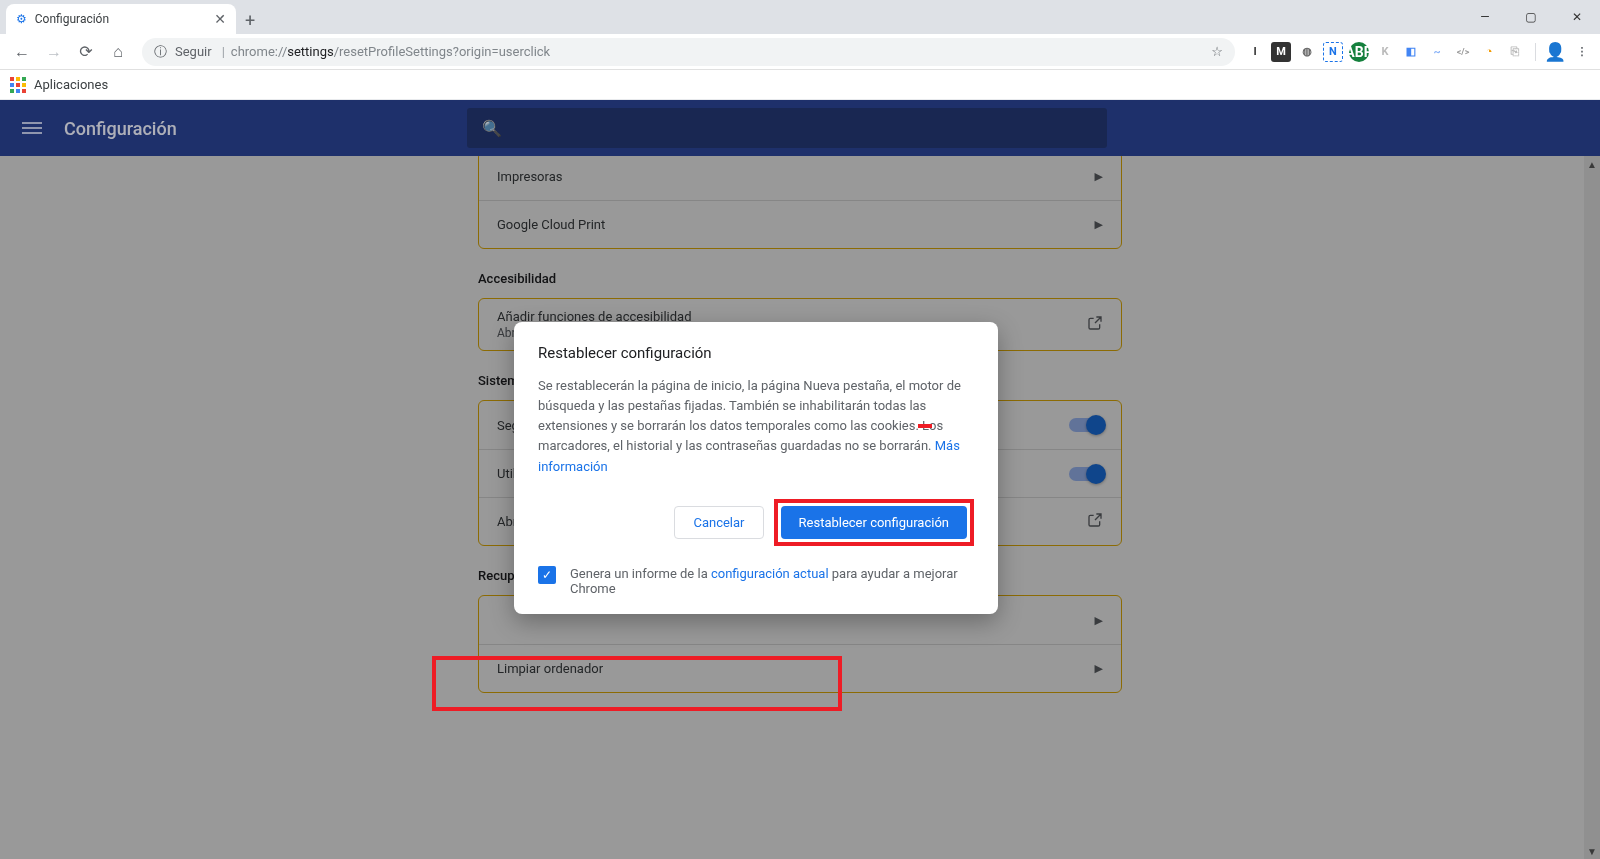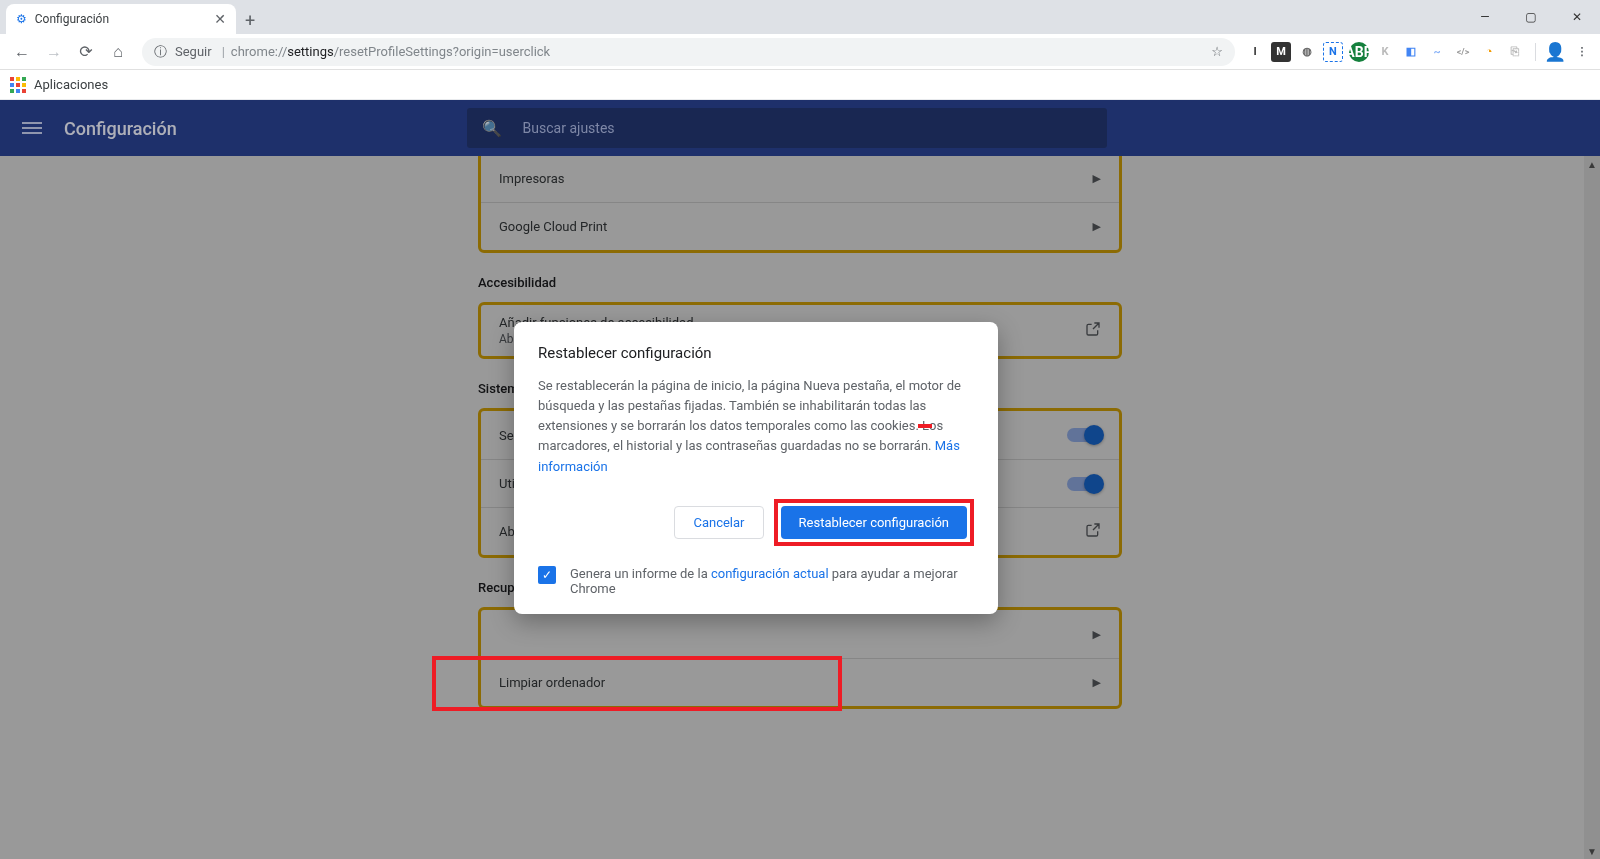--- a/index.html
+++ b/index.html
@@ -38,21 +38,21 @@
 .hamburger span { height: 2px; background: #c0c9e8; }
 .settings-title { color: #e8eaf6; font-size: 18px; font-weight: 500; }
 .search-box { margin-left: 290px; width: 640px; height: 40px; background: #22356e; border-radius: 3px; display: flex; align-items: center; padding: 0 16px; }
 .search-box .mag { color: #a8b4de; margin-right: 20px; font-size: 16px; }
 .search-box input { background: transparent; border: none; outline: none; color: #a8b4de; font-size: 14px; flex: 1; }
 .search-box input::placeholder { color: #a8b4de; }
 
 .settings-body { height: 703px; overflow: hidden; position: relative; background: #fff; }
 .settings-content { width: 644px; margin: 0 auto; padding-top: 0; position: relative; top: -5px; }
 .section-title { font-size: 13px; color: #202124; font-weight: 500; margin: 22px 0 12px; }
-.card { border: 3px solid #eab308; border-radius: 6px; overflow: hidden; }
+.card { border: 1px solid #eab308; border-radius: 6px; overflow: hidden; }
 .row { min-height: 48px; display: flex; align-items: center; padding: 12px 18px; font-size: 13px; color: #3c4043; border-top: 1px solid #e0e0e0; position: relative; }
 .row:first-child { border-top: none; }
 .row .arrow { margin-left: auto; color: #5f6368; font-size: 11px; }
 .row .ext { margin-left: auto; color: #5f6368; }
 .row .sub { color: #5f6368; font-size: 12px; margin-top: 2px; display:block; }
 .toggle { width: 34px; height: 14px; background: #a2c0ff; border-radius: 7px; position: relative; margin-left: auto; }
 .toggle::after { content: ''; position: absolute; right: -3px; top: -3px; width: 20px; height: 20px; background: #1a73e8; border-radius: 50%; box-shadow: 0 1px 3px rgba(0,0,0,.3); }
 
 
 .dim { position: absolute; inset: 0; background: rgba(0,0,0,.4); }
@@ -146,21 +146,20 @@
 <div class="page">
   <div class="settings-header">
     <div class="hamburger">
         <span></span>
         <span></span>
         <span></span>
       </div>
     <div class="settings-title">Configuración</div>
     <div class="search-box">
       <span class="mag">🔍</span>
-      <input placeholder="Buscar ajustes" style="">
     </div>
   </div>
 
   <div class="settings-body">
     <div class="settings-content">
 
       <div class="card">
         <div class="row">
           <span>Impresoras</span>
           <span class="arrow">▶</span>

